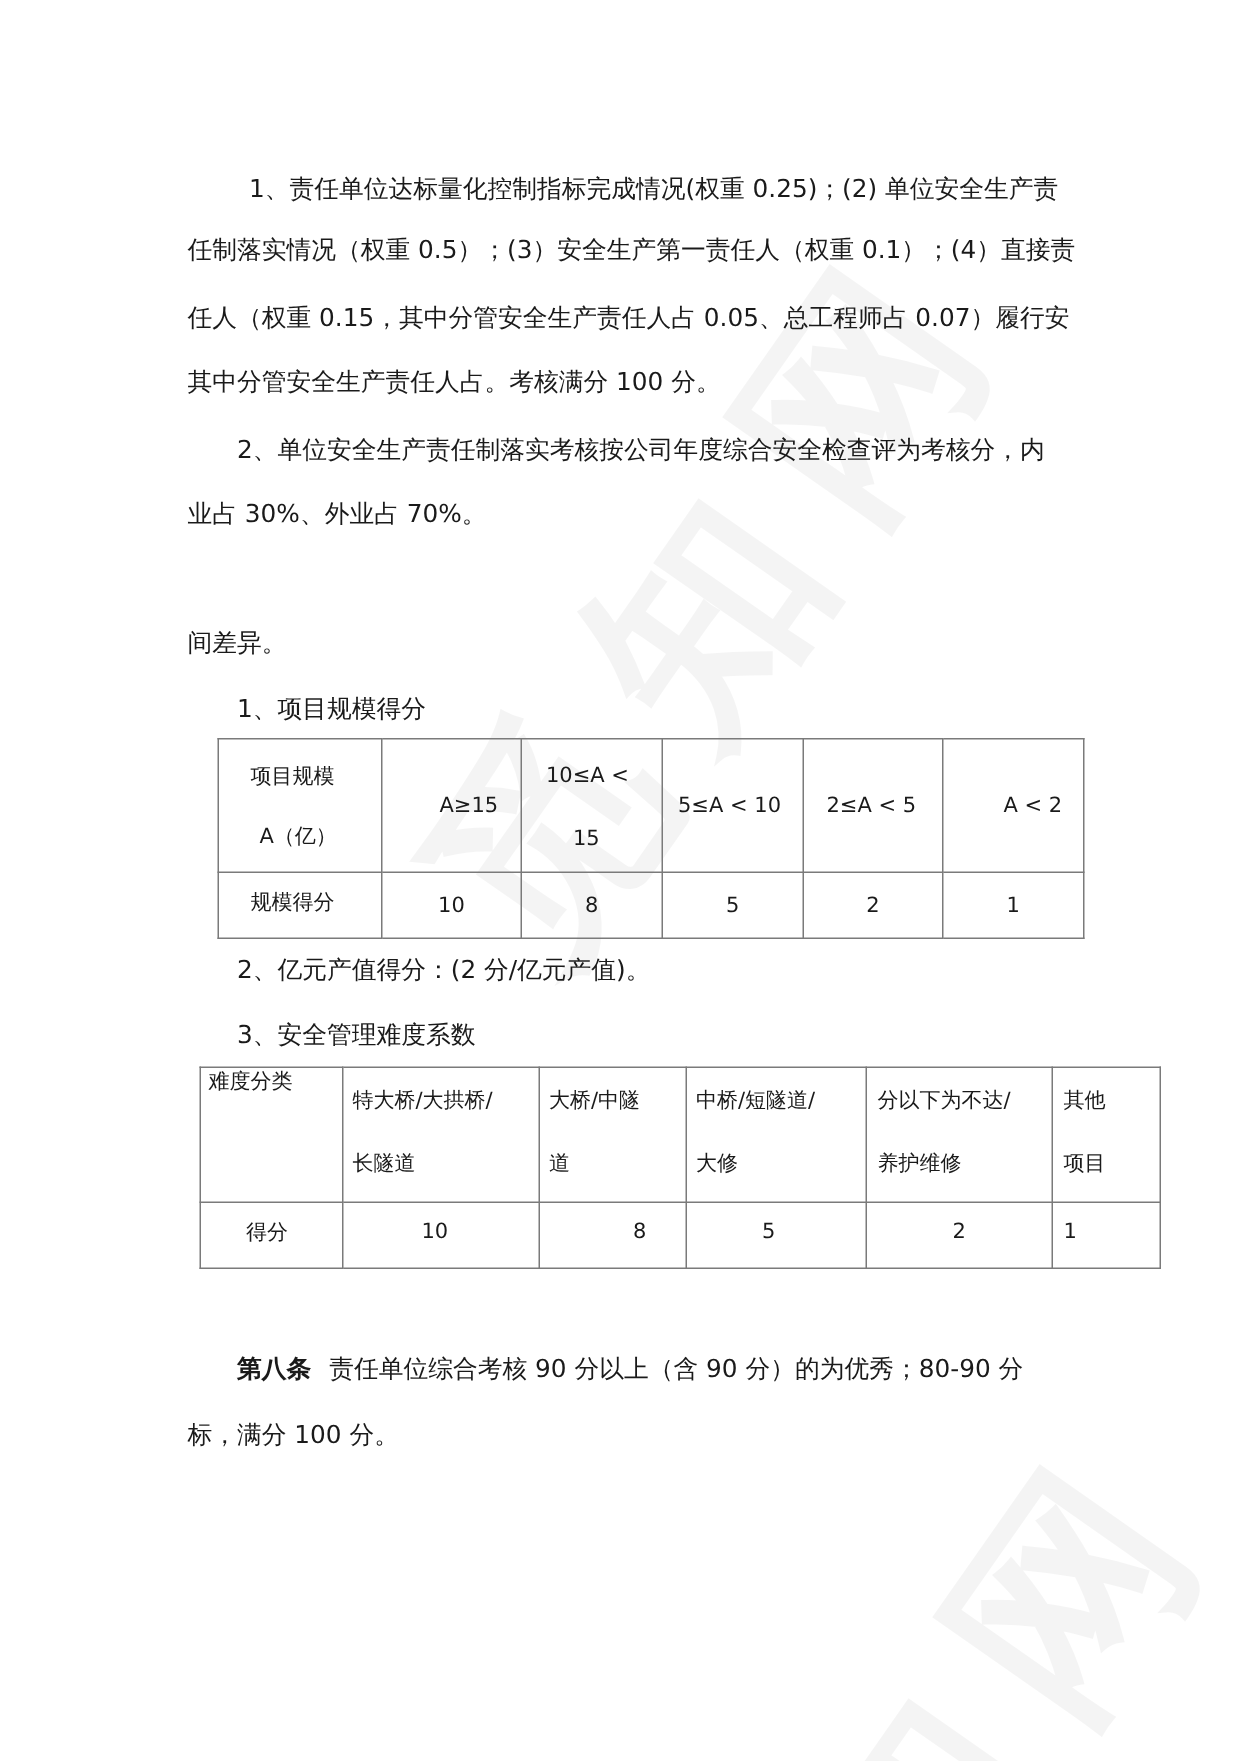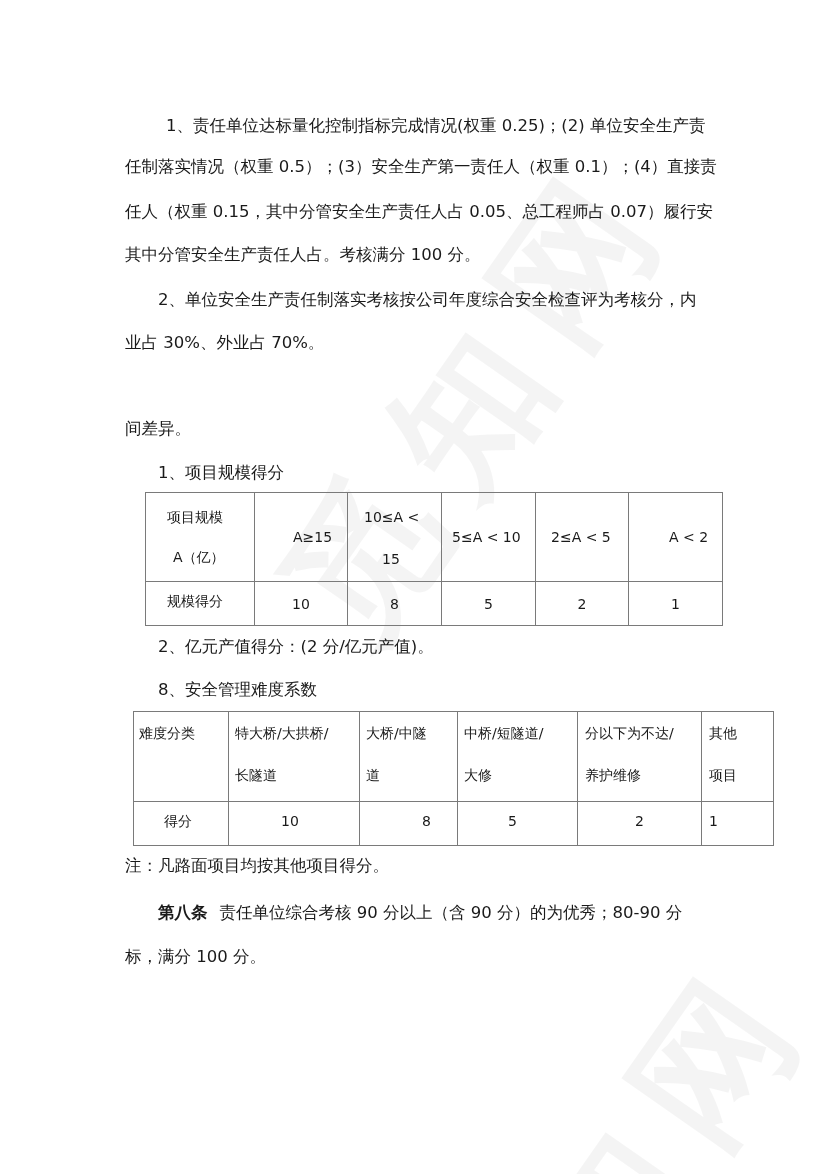--- a/index.html
+++ b/index.html
@@ -139,36 +139,36 @@
       <td style="text-align:center">8</td>
       <td style="text-align:center">5</td>
       <td style="text-align:center">2</td>
       <td style="text-align:center">1</td>
     </tr>
   </tbody>
     </table>
 
   <div class="line" style="left:158px; top:637px;">2、亿元产值得分：(2 分/亿元产值)。</div>
 
-  <div class="line" style="left:158px; top:680px;">8、安全管理难度系数</div>
+  <div class="line" style="left:158px; top:680px;">3、安全管理难度系数</div>
 
   <table class="grid t2">
     <colgroup>
       <col style="width:95px">
       <col style="width:131px">
       <col style="width:98px">
       <col style="width:120px">
       <col style="width:124px">
       <col style="width:72px">
     </colgroup>
     <tbody>
         <tr style="height:89px">
       <td>
         <div class="cell-inner" style="height:89px">
-          <span class="abs" style="left:5px; top:13px;">难度分类</span>
+          <span class="abs" style="left:5px; top:0;">难度分类</span>
         </div>
       </td>
       <td>
         <div class="cell-inner" style="height:89px">
           <span class="abs" style="left:6px; top:13px;">特大桥/大拱桥/</span>
           <span class="abs" style="left:6px; top:55px;">长隧道</span>
         </div>
       </td>
       <td>
         <div class="cell-inner" style="height:89px">
@@ -223,20 +223,19 @@
       </td>
       <td>
         <div class="cell-inner" style="height:43px">
           <span class="abs" style="left:7px; top:11px;">1</span>
         </div>
       </td>
     </tr>
   </tbody>
     </table>
 
-  <div class="line" style="left:125px; top:856px;">注：凡路面项目均按其他项目得分。</div>
 
   <div class="line" style="left:158px; top:903px;">
     <span class="bold">第八条</span><span style="display:inline-block;width:12px"></span><span>责任单位综合考核  90 分以上（含 90 分）的为优秀；80-90 分</span>
   </div>
   <div class="line" style="left:125px; top:947px;">标，满分 100 分。</div>
 
 </div>
 
 </body></html>

